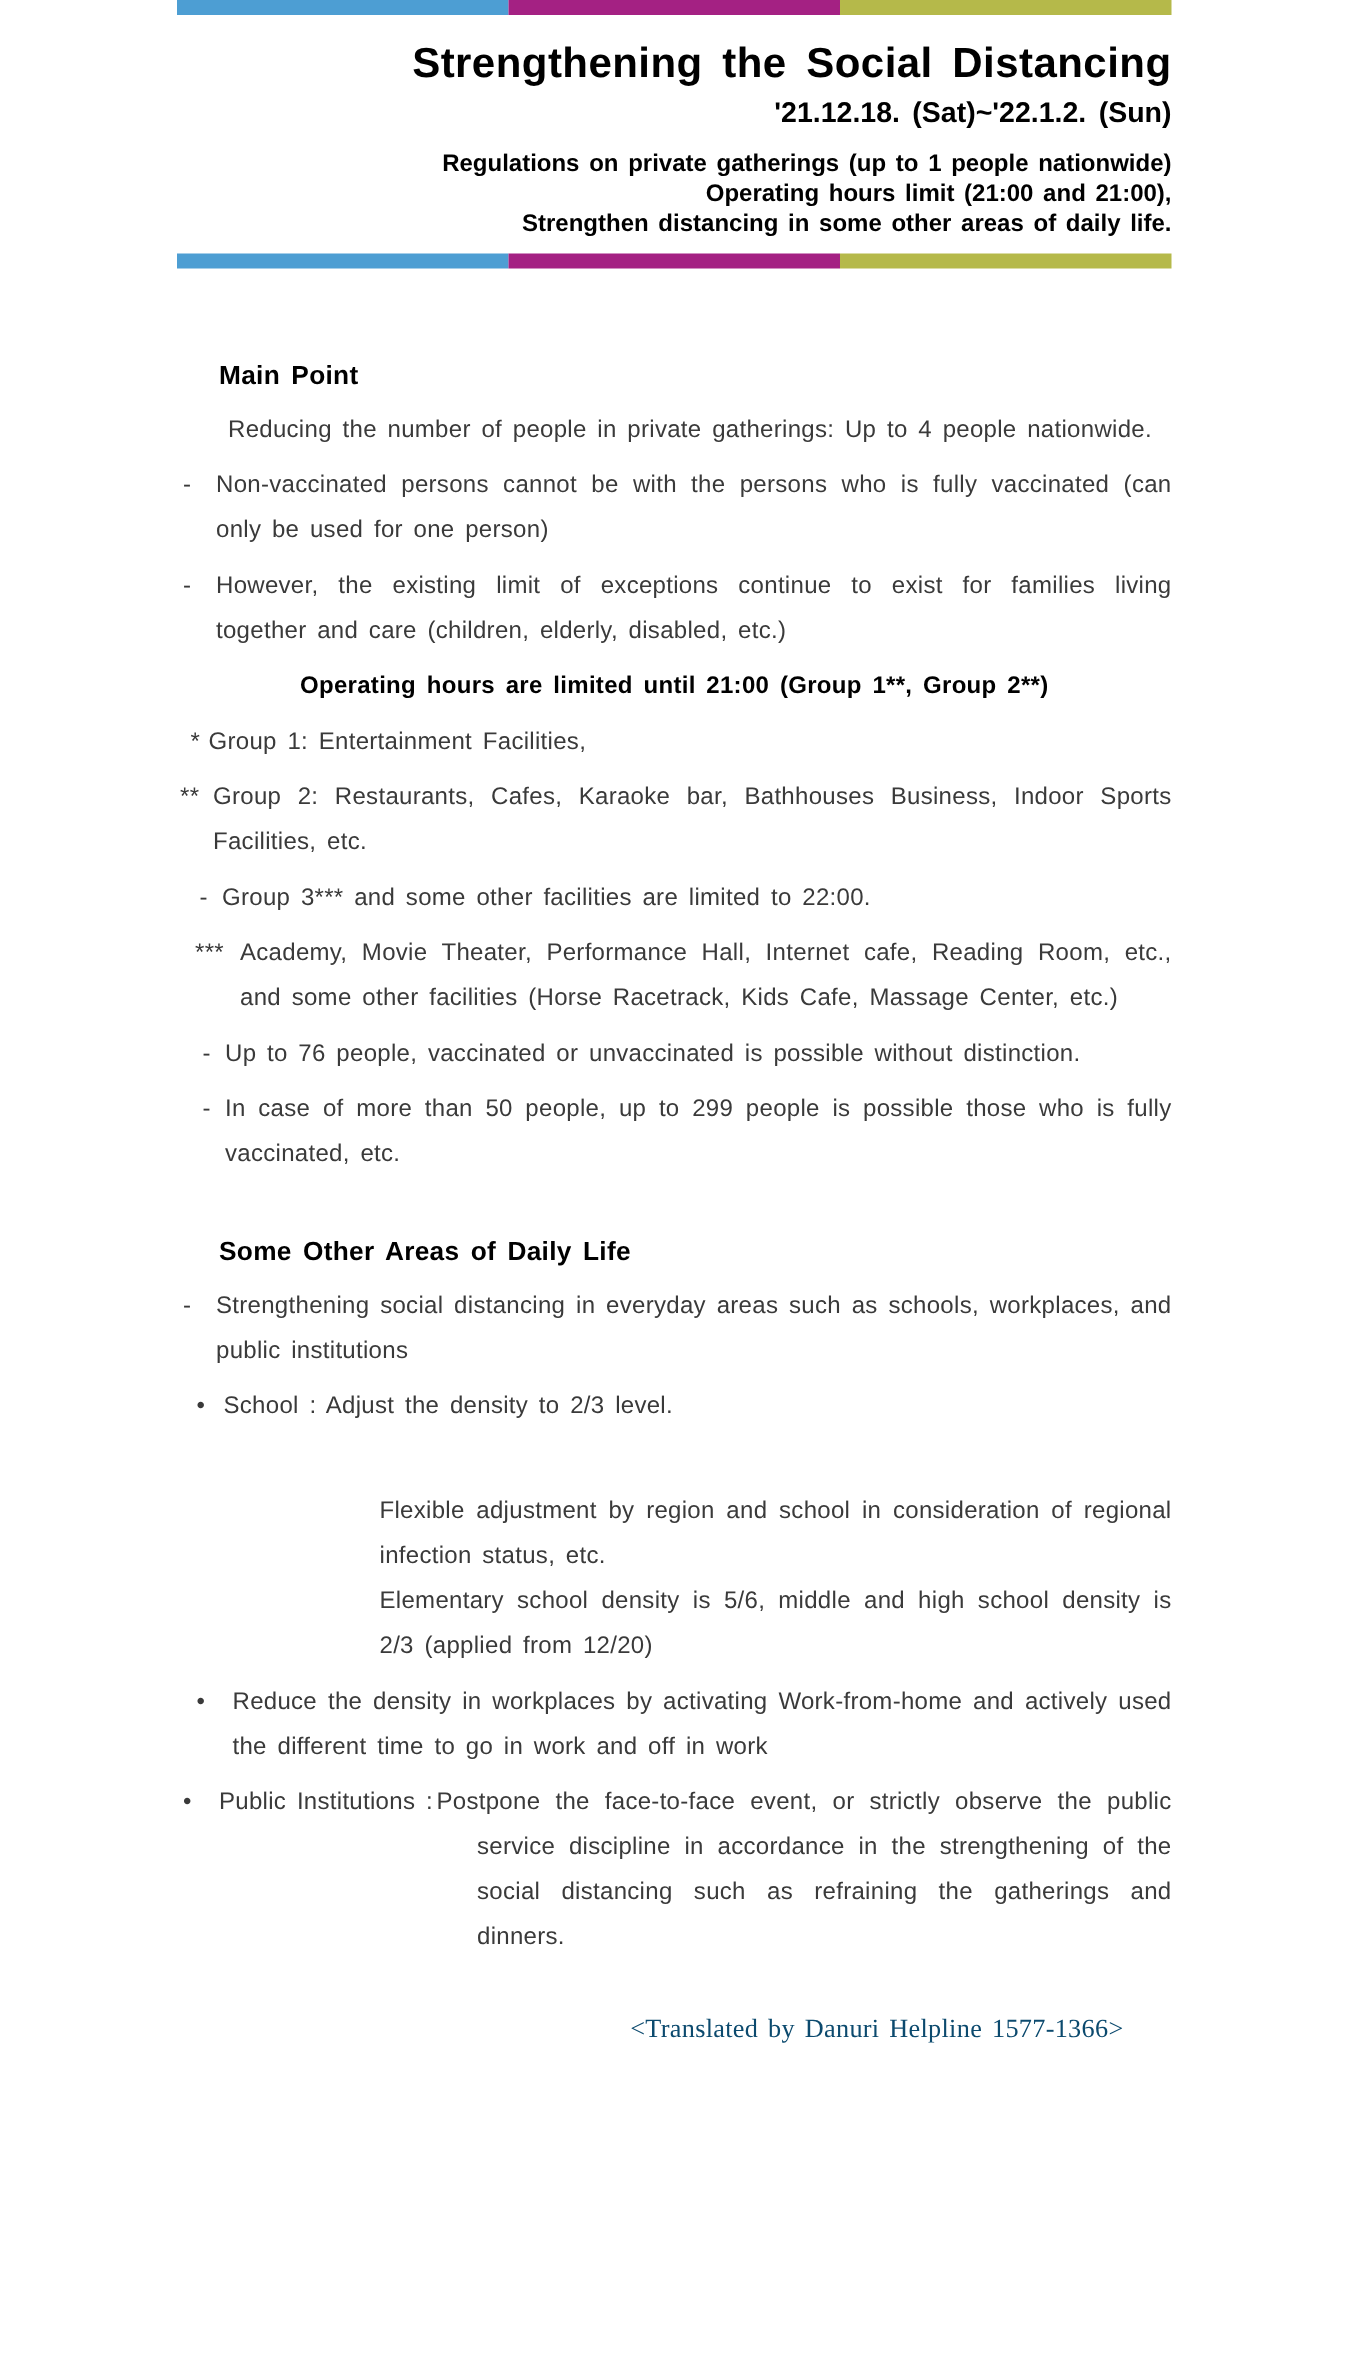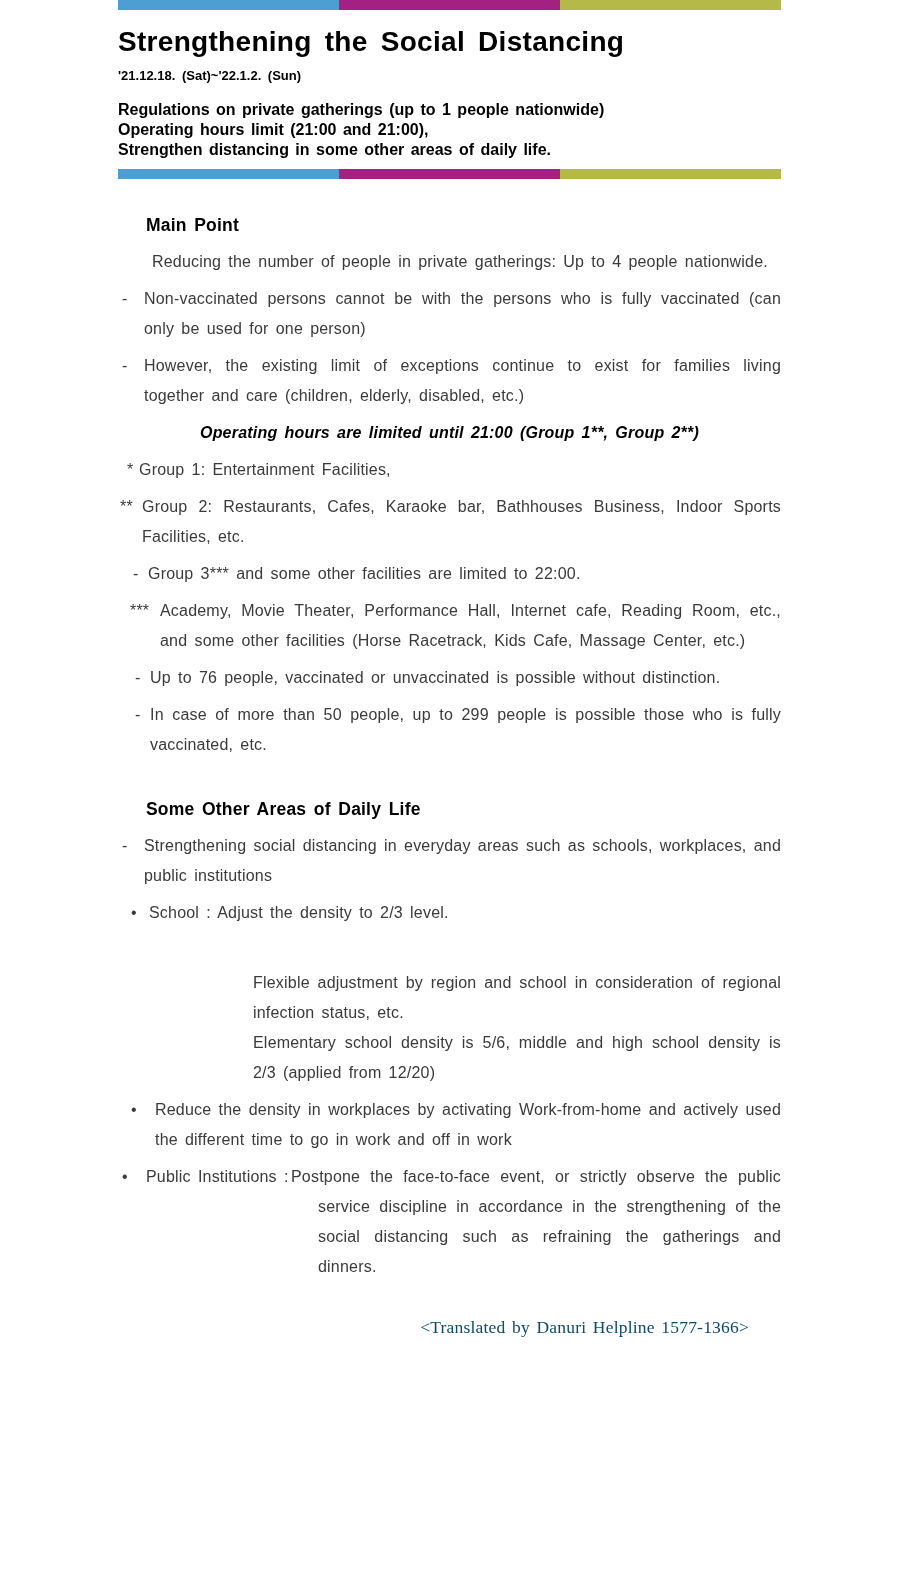--- a/index.html
+++ b/index.html
@@ -8,55 +8,55 @@
     font-family:"Liberation Sans","DejaVu Sans",sans-serif;
     color:#3a3a3a;
     -webkit-font-smoothing:antialiased;
   }
   .page { position:relative; width:900px; height:1574px; overflow:hidden; }
   .content { width:663px; margin-left:118px; }
 
   
   .bar { display:flex; height:10px; width:663px; }
   .bar .seg { flex:1 1 0; }
-  .hdr { text-align:left; color:#000; }
+  .hdr { text-align:right; color:#000; }
   .hdr-title {
     font-size:28px; font-weight:700; letter-spacing:.3px; word-spacing:5px;
     margin:16px 0 6px; line-height:32px;
   }
   .hdr-date {
-    font-size:13px; font-weight:700; word-spacing:3px; margin:0 0 12px; line-height:24px;
+    font-size:19px; font-weight:700; word-spacing:3px; margin:0 0 12px; line-height:24px;
   }
   .hdr-sub {
     font-size:16px; font-weight:700; word-spacing:2px; line-height:20px; margin:0;
   }
   .hdr-bar-bottom { margin-top:9px; }
 
   
-  main { display:block; margin-top:31px; font-size:16px; line-height:30px;
+  main { display:block; margin-top:56px; font-size:16px; line-height:30px;
          word-spacing:2.5px; letter-spacing:.2px; }
   .sec-heading {
     font-size:17.5px; font-weight:700; color:#000; margin:0 0 7px 28px; line-height:30px;
   }
   .sec-heading.second { margin-top:34px; }
   .lead { margin:0 0 7px 34px; }
   p { margin:0 0 7px; }
 
   .item { display:flex; margin:0 0 7px; }
   .item .marker { flex:0 0 auto; }
   .item .txt { flex:1 1 auto; text-align:justify; }
 
   .dash1 { margin-left:4px; }  .dash1 .marker { width:22px; }
   .dash2 { margin-left:15px; } .dash2 .marker { width:15px; }
   .dash3 { margin-left:17px; } .dash3 .marker { width:15px; }
   .note1 { margin-left:9px; }  .note1 .marker { width:12px; }
   .note2 { margin-left:2px; }  .note2 .marker { width:22px; }
   .note3 { margin-left:12px; } .note3 .marker { width:30px; }
 
-  .center-bold { font-weight:700; color:#000; text-align:center; margin:0 0 7px;font-style:italic; }
+  .center-bold { font-weight:700; color:#000; text-align:center; margin:0 0 7px; }
 
   .bullet { margin-left:13px; } .bullet .marker { width:18px; }
   .bullet-label { display:flex; margin:0 0 7px 13px; }
   .bullet-label .marker { flex:0 0 24px; }
   .bullet-label .blabel { flex:0 0 135px; }
   .bullet-label .txt { flex:1 1 auto; text-align:justify; }
   .pubinst { margin-left:4px; }
   .pubinst .blabel { flex-basis:145px; }
   .pubinst .txt { padding-left:27px; text-indent:-27px; }
 

